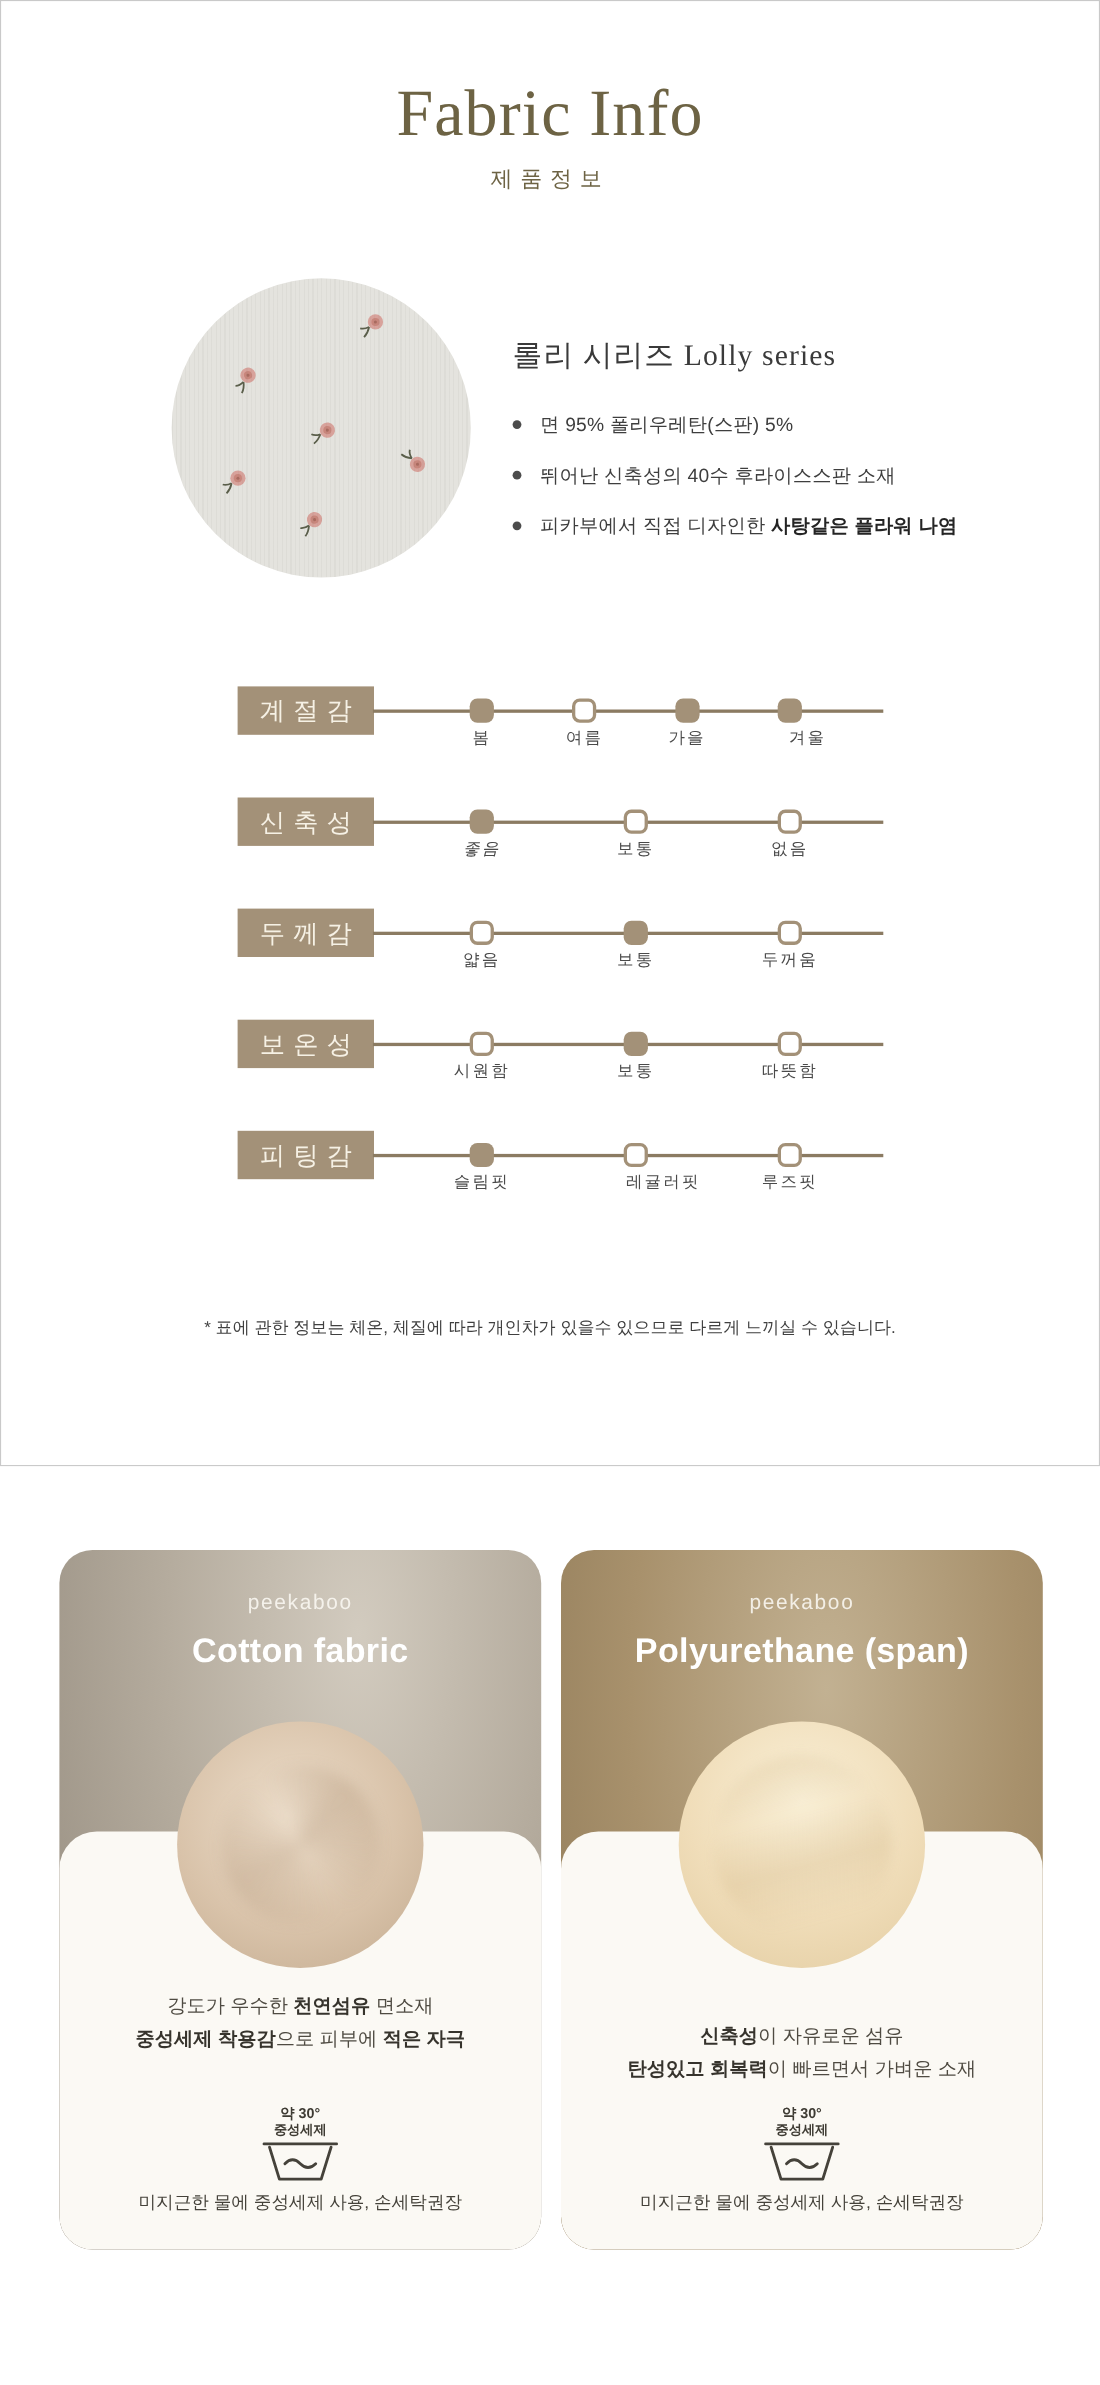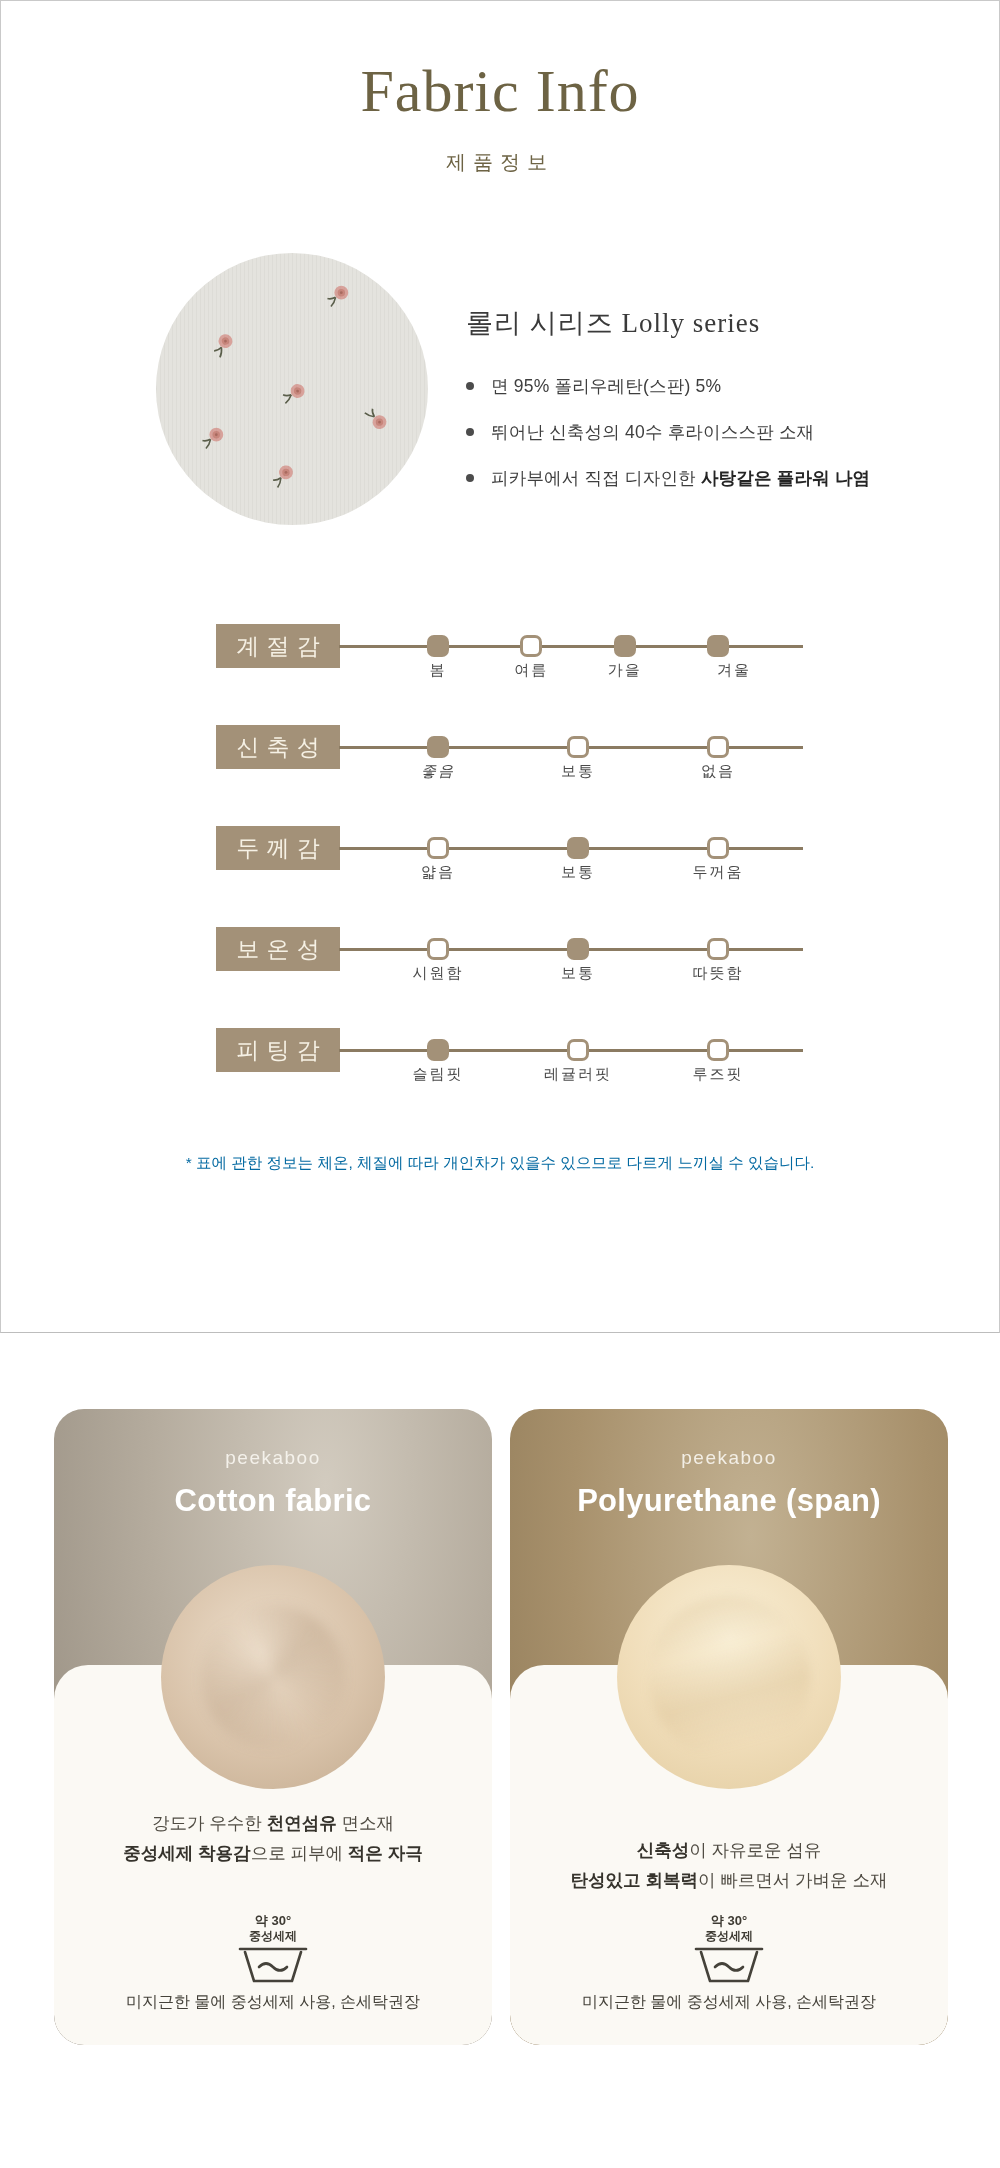--- a/index.html
+++ b/index.html
@@ -2,21 +2,21 @@
 <html><head>
 <meta charset="utf-8">
 <style>
   html,body{margin:0;padding:0;background:#f2f2f2;}
   body{width:1000px;height:2168px;position:relative;font-family:"Liberation Sans",sans-serif;-webkit-font-smoothing:antialiased;}
   .page{position:absolute;top:0;left:0;width:1000px;height:2168px;background:#ffffff;overflow:hidden;}
 
   
   .sec-top{position:absolute;top:0;left:0;width:1000px;height:1333px;background:#ffffff;
            box-sizing:border-box;border:1px solid #c9c9c9;border-bottom:1px solid #bdbdbd;}
-  .main-title{position:absolute;top:56px;left:0;width:100%;text-align:center;
+  .main-title{position:absolute;top:68px;left:0;width:100%;text-align:center;
               font-family:"Liberation Serif","DejaVu Serif",serif;font-size:60px;font-weight:400;
               color:#6d6344;letter-spacing:1px;}
   .sub-title{position:absolute;top:148px;left:0;width:100%;text-align:center;
              font-size:20px;color:#6d6344;letter-spacing:7px;font-weight:500;}
 
   
   .swatch{position:absolute;left:155px;top:252px;width:272px;height:272px;border-radius:50%;
           background:#e4e3de;overflow:hidden;}
   .swatch::after{content:"";position:absolute;inset:0;border-radius:50%;
           background:repeating-linear-gradient(90deg,rgba(110,110,100,0.06) 0 1px,transparent 1px 4px);}
@@ -37,21 +37,21 @@
              display:flex;align-items:center;justify-content:center;
              font-family:"Liberation Serif","DejaVu Serif",serif;font-size:23px;color:#f6f1e5;
              letter-spacing:0.32em;text-indent:0.32em;}
   .row-track{position:absolute;left:338px;top:-1.5px;width:464px;height:3px;background:#8b7b62;}
   .marker{position:absolute;width:22px;height:22px;top:-11px;border-radius:7px;box-sizing:border-box;}
   .marker.filled{background:#a39178;}
   .marker.empty{background:#ffffff;border:3px solid #a39178;}
   .marker-label{position:absolute;top:15px;transform:translateX(-50%);font-size:15px;color:#4a4a4a;
                 letter-spacing:2px;white-space:nowrap;font-weight:500;}
 
-  .footnote{position:absolute;top:1152px;left:0;width:100%;text-align:center;font-size:15.5px;color:#0369a1;}
+  .footnote{position:absolute;top:1196px;left:0;width:100%;text-align:center;font-size:15.5px;color:#404040;}
 
   
   .sec-bottom{position:absolute;top:1333px;left:0;width:1000px;height:835px;background:#ffffff;}
   .card{position:absolute;top:76px;width:438px;height:636px;border-radius:30px;overflow:hidden;}
   .card.left{left:54px;background:radial-gradient(ellipse at 62% 12%,#d2cbbf 0%,#b5ac9e 45%,#91887b 100%);}
   .card.right{left:510px;background:radial-gradient(ellipse at 55% 20%,#c2b192 0%,#a8916c 52%,#8d7856 100%);}
   .card-brand{position:absolute;top:38px;left:0;width:100%;text-align:center;
               font-size:19px;font-weight:300;color:rgba(250,248,242,0.88);letter-spacing:1.5px;}
   .card-title{position:absolute;top:74px;left:0;width:100%;text-align:center;
               font-size:31px;font-weight:700;color:#ffffff;letter-spacing:0.3px;}
@@ -198,21 +198,21 @@
           <div class="marker-label" style="left: 577px;">보통</div>
           <div class="marker empty" style="left: 706px;"></div>
           <div class="marker-label" style="left: 717px;">따뜻함</div>
         </div>
         <div class="chart-row" style="top: 1049px;">
           <div class="row-label">피팅감</div>
           <div class="row-track"></div>
           <div class="marker filled" style="left: 426px;"></div>
           <div class="marker-label" style="left: 437px;">슬림핏</div>
           <div class="marker empty" style="left: 566px;"></div>
-          <div class="marker-label" style="left: 577px;">레귤러핏</div>
+          <div class="marker-label" style="left: 602px;">레귤러핏</div>
           <div class="marker empty" style="left: 706px;"></div>
           <div class="marker-label" style="left: 717px;">루즈핏</div>
         </div>
       </div>
 
     <div class="footnote">* 표에 관한 정보는 체온, 체질에 따라 개인차가 있을수 있으므로 다르게 느끼실 수 있습니다.</div>
   </div>
 
   <div class="sec-bottom">
 

